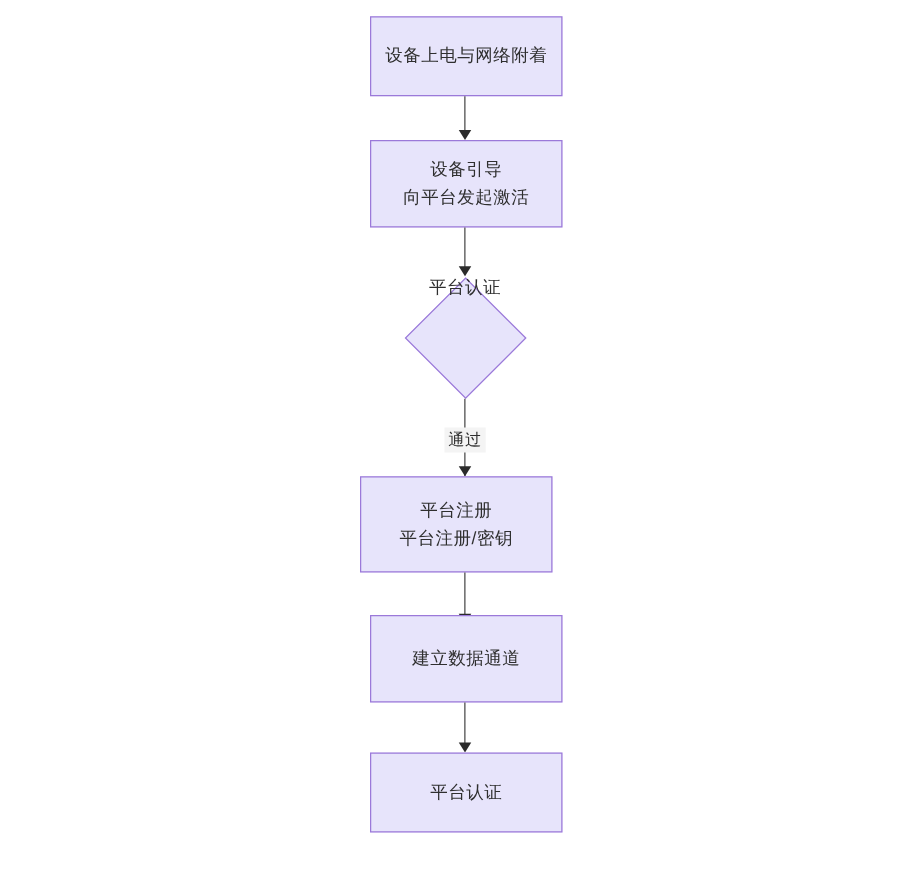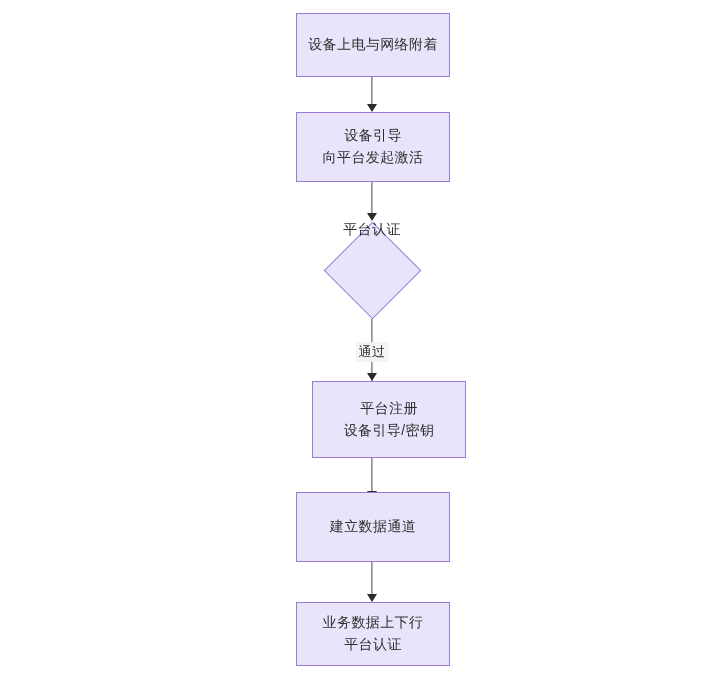--- a/index.html
+++ b/index.html
@@ -124,33 +124,32 @@
 
   <div class="node-diamond" style="left:323px; top:221px; width:98px; height:98px;">
     <div class="diamond-shape"></div>
     <span class="diamond-label">平台认证</span>
   </div>
 
   <div class="connector" style="top:319px; height:62px;"></div>
   <div class="edge-label" style="left:372px; top:342px;text-align:right;">通过</div>
   <div class="arrowhead" style="top:373px;"></div>
 
-  <div class="node-box" style="left:312px; top:381px; width:154px; height:77px;">
+  <div class="node-box" style="left:288px; top:381px; width:154px; height:77px;">
     <span class="line">平台注册</span>
-    <span class="line">设备引导/密钥</span>
+    <span class="line">平台注册/密钥</span>
   </div>
 
   <div class="connector" style="top:458px; height:34px;"></div>
   <div class="arrowhead" style="top:491px;"></div>
 
   <div class="node-box" style="left:296px; top:492px; width:154px; height:70px;">
     <span class="line">建立数据通道</span>
   </div>
 
   <div class="connector" style="top:562px; height:33px;"></div>
   <div class="arrowhead" style="top:594px;"></div>
 
   <div class="node-box" style="left:296px; top:602px; width:154px; height:64px;">
-    <span class="line">业务数据上下行</span>
     <span class="line">平台认证</span>
   </div>
 
 </div>
 
 </body></html>

